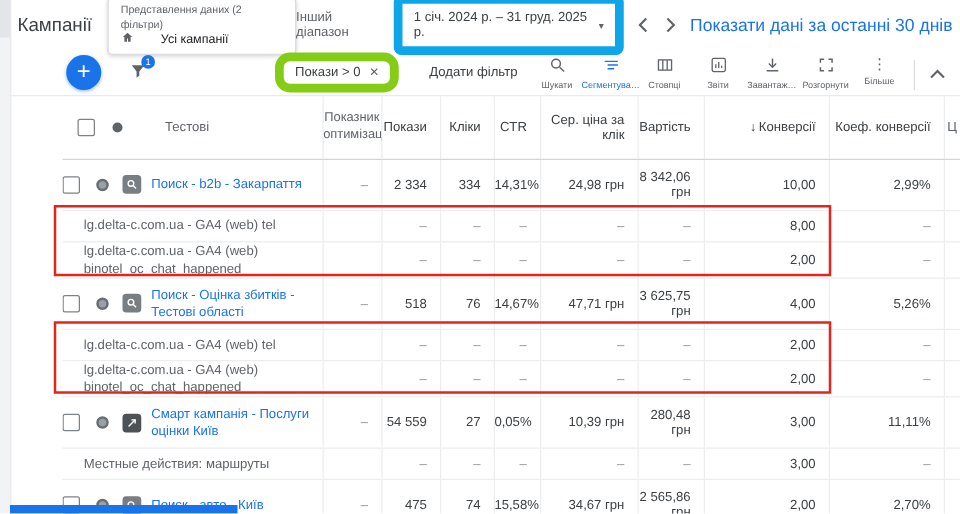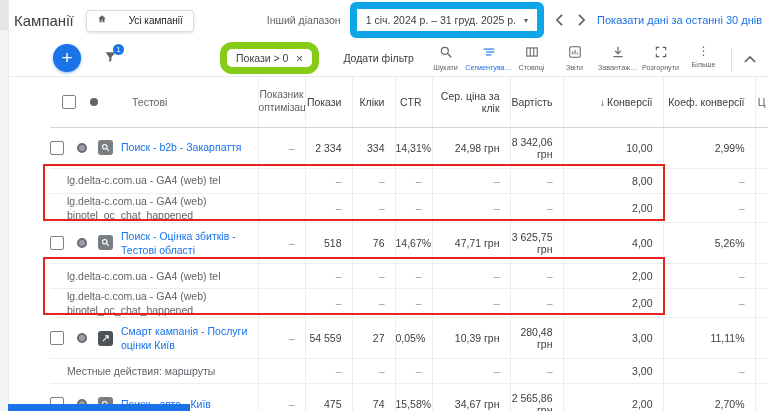--- a/index.html
+++ b/index.html
@@ -14,21 +14,21 @@
   .dataview{margin-left:12px;margin-top:2px;border:1px solid #dadce0;border-radius:4px;
             box-shadow:0 1px 3px rgba(60,64,67,.18);background:#fff;padding:3px 10px 4px 10px;line-height:1.3;}
   .dataview .cap{font-size:8.5px;color:#5f6368;}
   .dataview .val{font-size:10px;color:#202124;display:flex;align-items:center;gap:22px;}
   .top-right{margin-left:auto;display:flex;align-items:center;gap:9px;padding-right:6px;}
   .dr-label{font-size:10.5px;color:#5f6368;}
   .date-box{display:flex;align-items:center;gap:8px;border:7px solid #0ea5e9;border-radius:6px;
             background:#fff;padding:5px 9px;font-size:10.5px;color:#3c4043;cursor:pointer;}
   .caret{font-size:8px;color:#5f6368;}
   .chev-btn{background:none;border:none;padding:0 2px;cursor:pointer;display:flex;align-items:center;}
-  .quick-link{font-size:11px;color:#1a73e8;text-decoration:none;white-space:nowrap;}
+  .quick-link{font-size:14px;color:#1a73e8;text-decoration:none;white-space:nowrap;}
 
   
   .toolbar{position:absolute;left:9px;top:40px;right:0;height:36px;display:flex;align-items:center;
            border-bottom:1px solid #e8eaed;}
   .plus-btn{width:28px;height:28px;margin-left:44px;border:none;border-radius:50%;background:#1a73e8;color:#fff;
             font-size:19px;line-height:26px;text-align:center;padding:0;cursor:pointer;
             box-shadow:0 1px 3px rgba(26,115,232,.5);}
   .funnel-wrap{position:relative;margin-left:22px;background:none;border:none;padding:0;cursor:pointer;}
   .badge{position:absolute;top:-5px;right:-6px;width:11px;height:11px;border-radius:50%;background:#1a73e8;
          color:#fff;font-size:7.5px;display:flex;align-items:center;justify-content:center;}
@@ -84,20 +84,21 @@
 <body>
 
 <div class="app">
   <div class="left-strip">
       <div class="dark"></div>
     </div>
 
   <div class="topbar">
     <h1 class="page-title">Кампанії</h1>
     <div class="dataview">
+      <div class="cap">Представлення даних (2 фільтри)</div>
       <div class="val">
         <span>
           <svg width="10" height="10" viewBox="0 0 24 24" fill="#5f6368">
               <path d="M12 3l9 8h-3v9h-5v-6h-2v6H6v-9H3l9-8z"></path>
             </svg>
         </span>
         <span>Усі кампанії</span>
       </div>
     </div>
     <div class="top-right">

